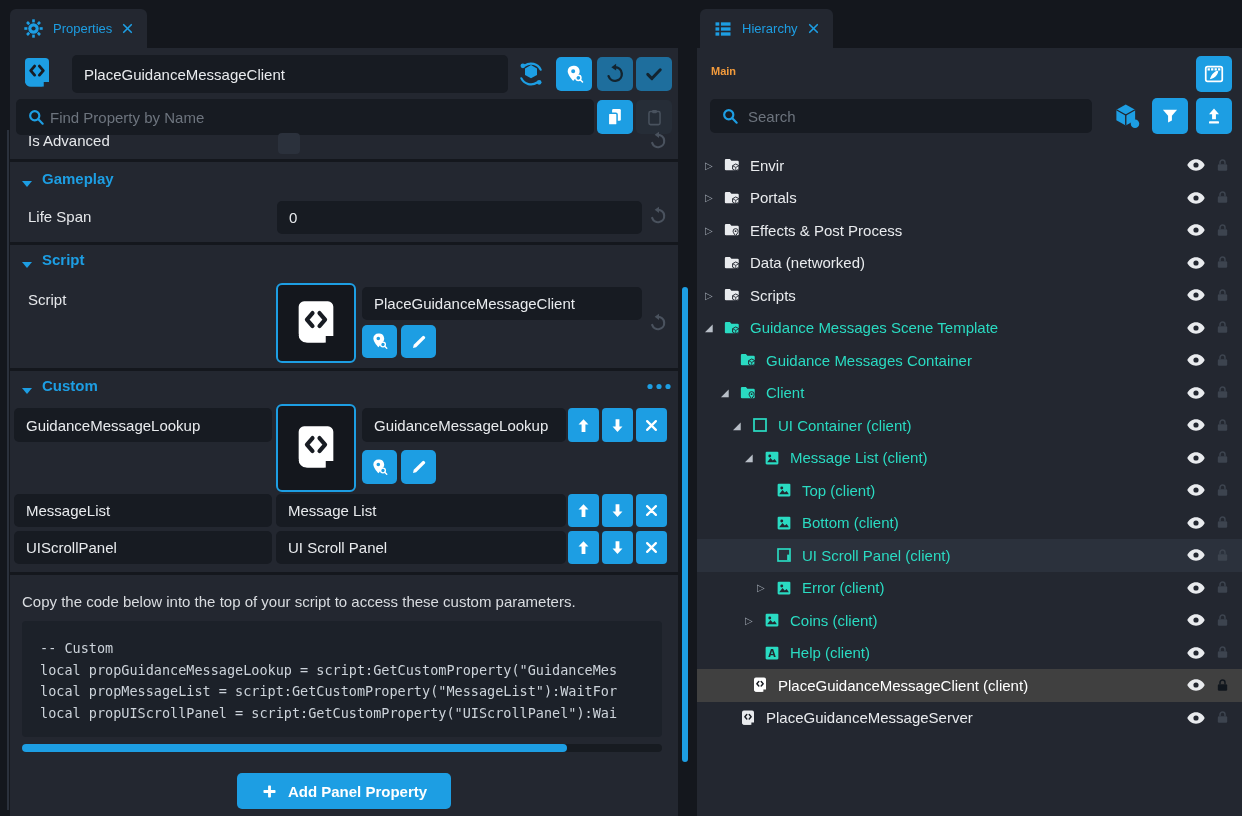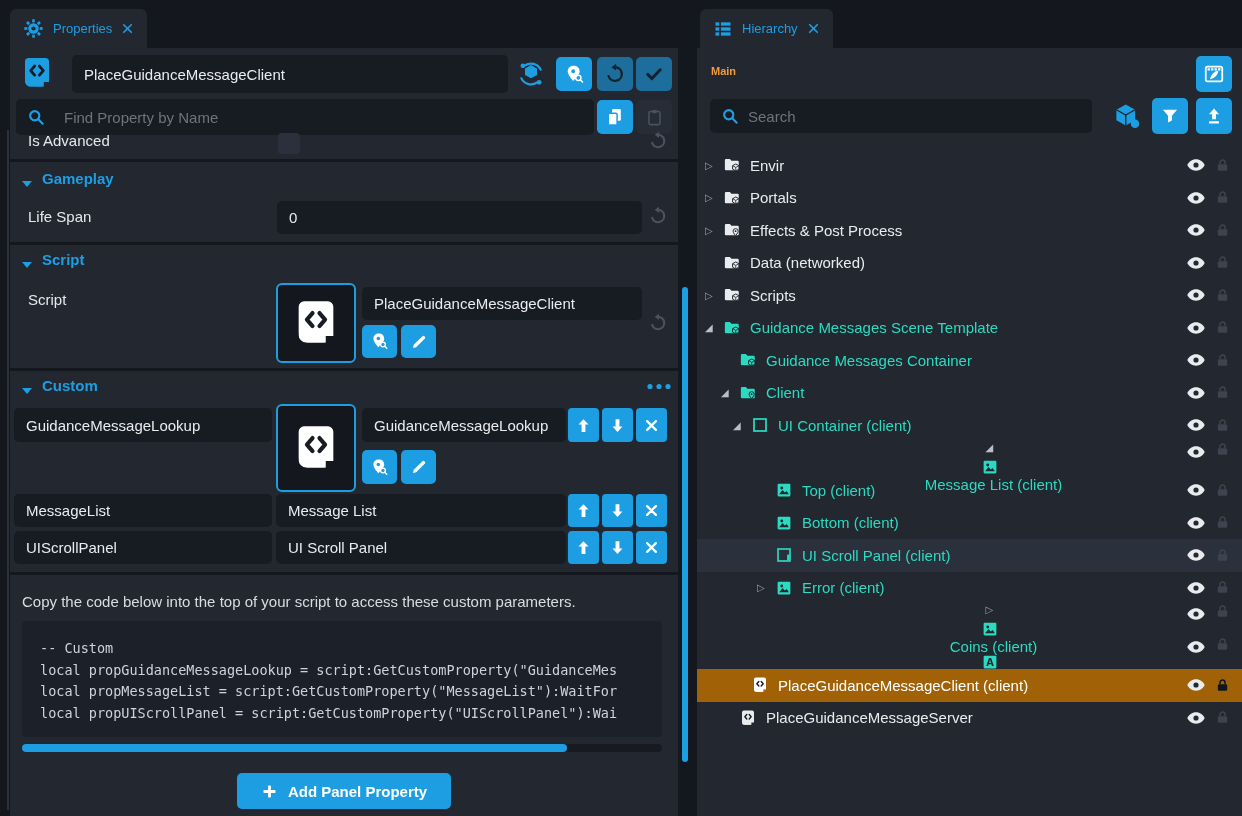--- a/index.html
+++ b/index.html
@@ -47,25 +47,25 @@
   #tree { position:absolute; left:0; top:101px; width:545px; }
   .trow { position:relative; height:32.5px; display:flex; align-items:center; cursor:pointer; }
   .trow .arrow { width:16px; font-size:10px; color:#99a0aa; flex:0 0 16px; text-align:left; }
   .trow .arrow.col::before { content:"▷"; }
   .trow .arrow.exp::before { content:"◢"; color:#b9bfc8; }
   .trow .ticon { width:18px; height:18px; margin:0 9px 0 2px; flex:0 0 18px; }
   .trow .tlabel { font-size:15px; white-space:nowrap; }
   .t-white { color:#e9ebee; } .t-white .ticon { color:#e9ebee; }
   .t-teal  { color:#2adbc2; } .t-teal .ticon { color:#2adbc2; }
   .lvl0 { padding-left:8px; }  .lvl1 { padding-left:24px; } .lvl2 { padding-left:36px; }
-  .lvl3 { padding-left:48px;flex-direction:column; } .lvl4 { padding-left:60px; }
+  .lvl3 { padding-left:48px; } .lvl4 { padding-left:60px; }
   .trow .eye  { position:absolute; right:36px; width:20px; height:20px; color:#e9ebee; cursor:pointer; }
   .trow .lock { position:absolute; right:12px; width:15px; height:15px; color:#3d444f; cursor:pointer; }
   .trow.hovered { background:#2b313c; }
-  .trow.selected { background:#a16207; color:#ffffff; }
+  .trow.selected { background:#404040; color:#ffffff; }
   .trow.selected .ticon { color:#ffffff; }
   .trow.selected .lock { color:#10161d; }
 
   
   #codebox { background:#1c2129; border-radius:4px; font-family:"DejaVu Sans Mono",monospace;
              font-size:13.5px; line-height:21.5px; color:#ccd3da; padding:17px 18px;
              white-space:pre; overflow:hidden; }
 </style>
 </head>
 <body>
@@ -135,21 +135,21 @@
       </div>
     <div class="abs btn btn-steel" style="left:626px;top:9px;width:36px;height:34px;">
         <span class="ic" style="width:20px;height:20px;">
           <svg viewBox="0 0 24 24" fill="none" stroke="currentColor" stroke-width="3.6" stroke-linecap="round" stroke-linejoin="round">
             <path d="M4.5 12.5 9.5 17.5 19.5 7"></path>
           </svg>
         </span>
       </div>
 
     <div class="abs" style="left:6px;top:51px;width:578px;height:36px;">
-      <input class="field" style="width: 100%; height: 100%; padding-left: 48px;" placeholder="Find Property by Name">
+      <input class="field" style="width: 100%; height: 100%; padding-left: 34px;" placeholder="Find Property by Name">
       <span class="abs ic" style="left:10px;top:8px;width:20px;height:20px;color:#1d9ee3;">
           <svg viewBox="0 0 24 24" fill="none" stroke="currentColor" stroke-width="2.6">
             <circle cx="10.5" cy="10.5" r="5.5"></circle>
             <path d="M14.8 14.8 20 20" stroke-linecap="round"></path>
           </svg>
         </span>
     </div>
     <div class="abs btn btn-bright" style="left:587px;top:52px;width:36px;height:34px;">
         <span class="ic" style="width:20px;height:20px;">
           <svg viewBox="0 0 24 24" fill="currentColor">

